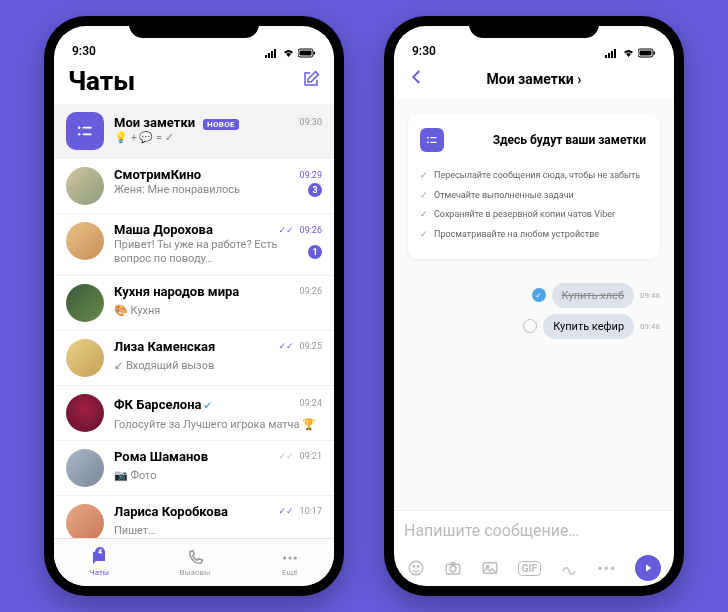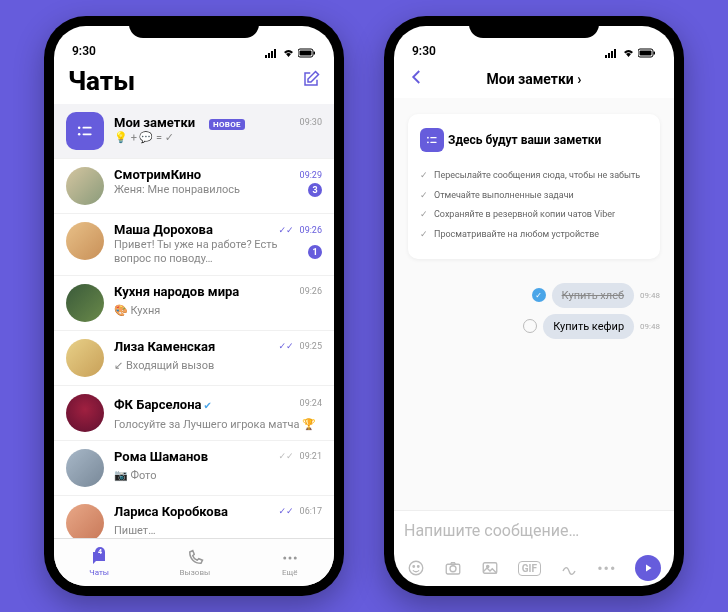--- a/index.html
+++ b/index.html
@@ -18,38 +18,38 @@
 .avatar{width:38px;height:38px;border-radius:10px;flex-shrink:0;display:flex;align-items:center;justify-content:center;font-size:18px;}
 .avatar.notes{background:#665cdc;border-radius:10px;}
 .avatar.notes svg{width:20px;height:20px;}
 .avatar.circle{border-radius:50%;}
 .chat-body{flex:1;min-width:0;}
 .chat-top{display:flex;justify-content:space-between;align-items:center;gap:4px;}
 .chat-name{font-size:13px;font-weight:700;white-space:nowrap;overflow:hidden;text-overflow:ellipsis;}
 .chat-time{font-size:9px;color:#999;flex-shrink:0;}
 .chat-time.purple{color:#665cdc;}
 .chat-preview{font-size:11px;color:#888;line-height:1.3;margin-top:1px;}
-.badge-new{background:#665cdc;color:#fff;font-size:8px;font-weight:700;padding:1px 4px;border-radius:3px;margin-left:10px;letter-spacing:0.3px;}
+.badge-new{background:#665cdc;color:#fff;font-size:8px;font-weight:700;padding:1px 4px;border-radius:3px;margin-left:4px;letter-spacing:0.3px;}
 .read-ticks{color:#665cdc;font-size:9px;margin-right:3px;}
 .unread-badge{background:#665cdc;color:#fff;font-size:9px;font-weight:700;min-width:14px;height:14px;border-radius:7px;display:inline-flex;align-items:center;justify-content:center;padding:0 4px;}
 .verified{color:#4aa5e8;font-size:10px;margin-left:2px;}
 .formula{font-size:11px;color:#888;display:flex;align-items:center;gap:3px;}
 .bottom-nav{height:48px;border-top:0.5px solid #e0e0e0;display:flex;justify-content:space-around;align-items:center;background:#fdfdfd;}
 .nav-item{display:flex;flex-direction:column;align-items:center;gap:1px;font-size:8px;color:#999;position:relative;}
 .nav-item.active{color:#665cdc;}
 .nav-item svg{width:18px;height:18px;}
 .nav-badge{position:absolute;top:-2px;right:4px;background:#665cdc;color:#fff;font-size:7px;font-weight:700;min-width:10px;height:10px;border-radius:5px;display:flex;align-items:center;justify-content:center;padding:0 2px;}
 
 
 .header2{display:flex;align-items:center;justify-content:space-between;padding:8px 14px;}
 .back-arrow svg{width:18px;height:18px;}
 .header2-title{font-size:14px;font-weight:700;}
 .notes-content{flex:1;background:#fafafa;padding:16px 14px;overflow:hidden;}
 .info-card{background:#fff;border-radius:10px;padding:14px 14px 14px 12px;box-shadow:0 1px 4px rgba(0,0,0,0.06);}
-.info-head{display:flex;gap:4px;align-items:center;margin-bottom:14px;}
+.info-head{display:flex;gap:4px;align-items:center;margin-bottom:14px;justify-content:space-between;}
 .info-icon{width:24px;height:24px;background:#665cdc;border-radius:6px;display:flex;align-items:center;justify-content:center;}
 .info-icon svg{width:14px;height:14px;}
 .info-title{font-size:12px;font-weight:700;}
 .info-list{list-style:none;}
 .info-list li{font-size:9px;color:#666;padding:4px 0 4px 14px;position:relative;line-height:1.3;}
 .info-list li::before{content:"✓";position:absolute;left:0;top:4px;color:#999;font-size:9px;}
 .messages{margin-top:24px;display:flex;flex-direction:column;gap:6px;align-items:flex-end;}
 .msg-row{display:flex;align-items:center;gap:6px;}
 .msg-check{width:14px;height:14px;border-radius:50%;display:flex;align-items:center;justify-content:center;font-size:8px;}
 .msg-check.done{background:#4aa5e8;color:#fff;}
@@ -205,21 +205,21 @@
         </div>
       </div>
 
       <div class="chat-row">
         <div class="avatar circle" style="background:linear-gradient(135deg,#e8a888,#c87858);"></div>
         <div class="chat-body">
           <div class="chat-top">
             <span class="chat-name">Лариса Коробкова</span>
             <span class="meta-row">
                 <span class="read-ticks">✓✓</span>
-                <span class="chat-time">06:17</span>
+                <span class="chat-time">10:17</span>
               </span>
           </div>
           <span class="chat-preview">Пишет…</span>
         </div>
       </div>
 
     </div>
     <div class="bottom-nav">
       <div class="nav-item active">
         <svg viewBox="0 0 24 24" fill="#665cdc">

